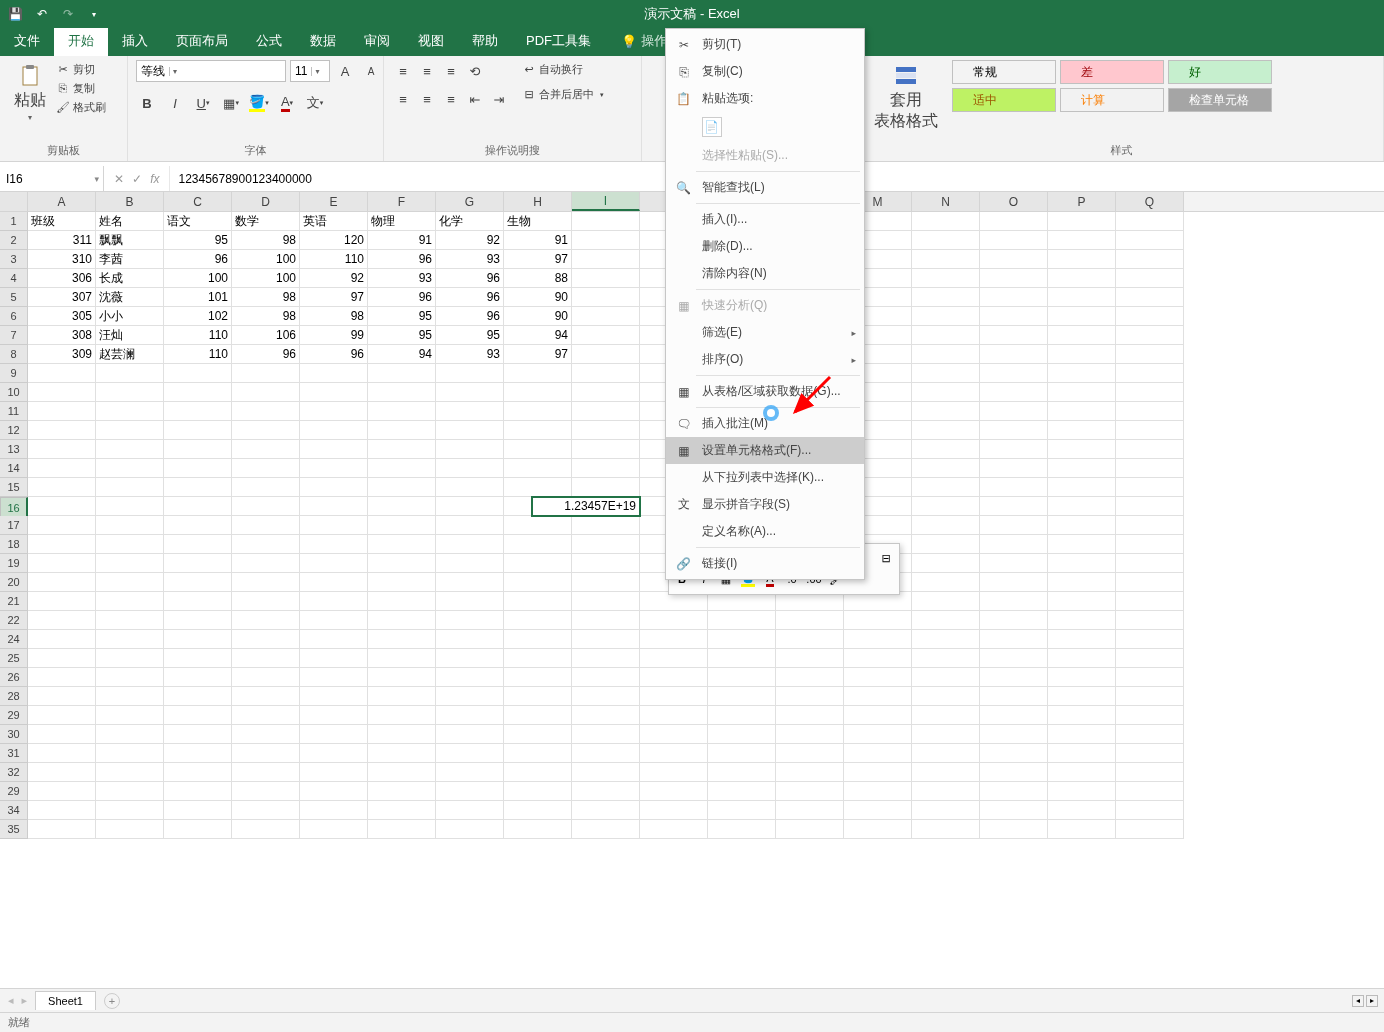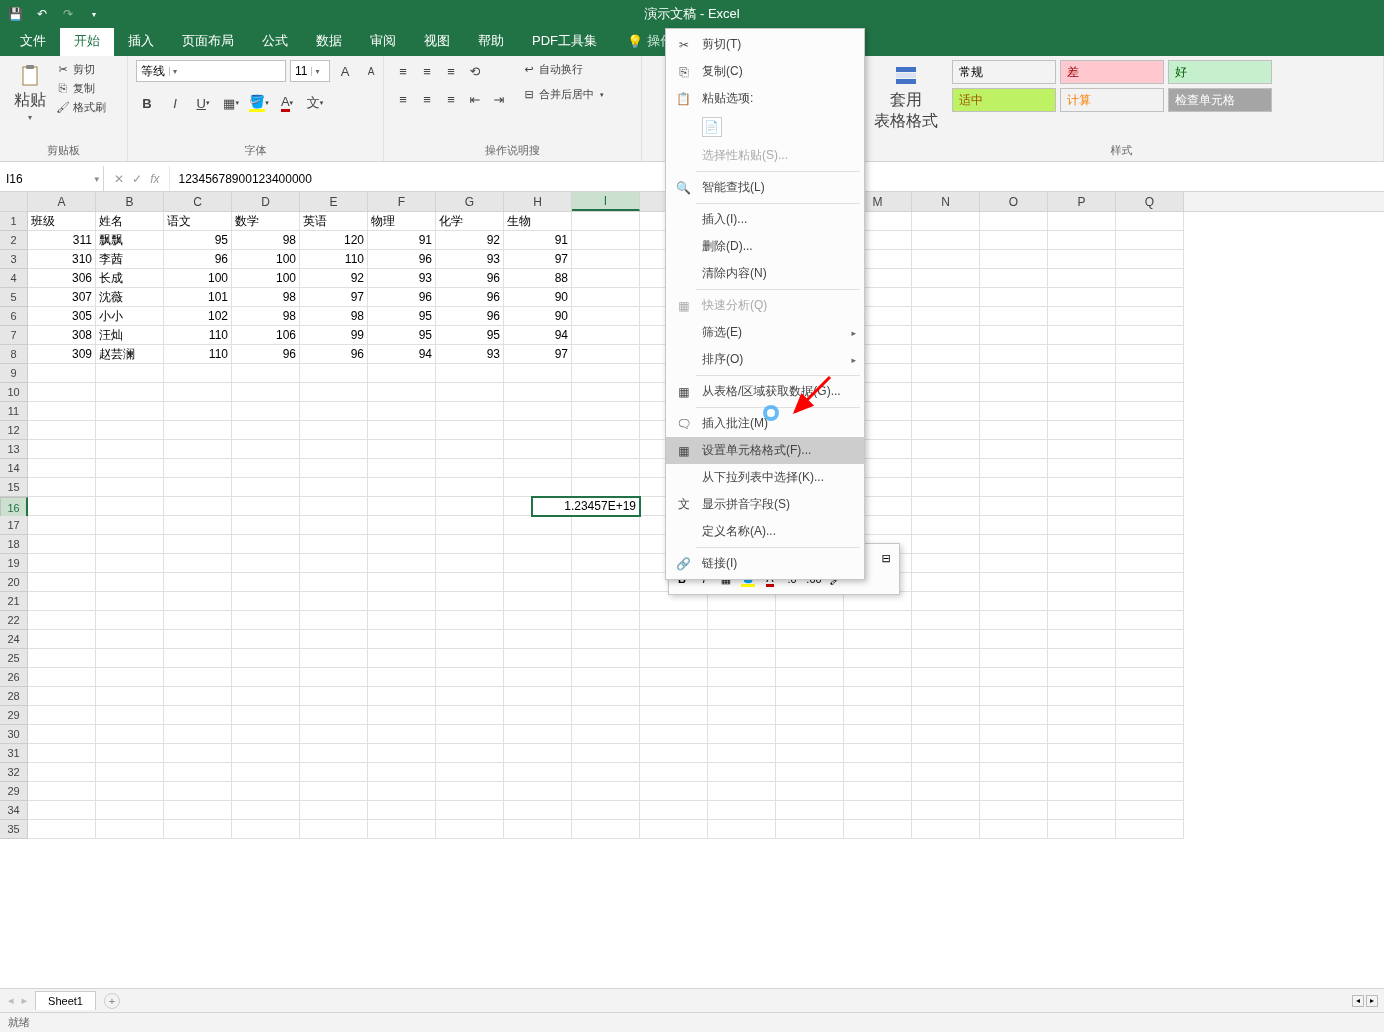--- a/index.html
+++ b/index.html
@@ -5,40 +5,40 @@
 * { margin: 0; padding: 0; box-sizing: border-box; font-family: "Microsoft YaHei", sans-serif; }
 body { background: #fff; font-size: 12px; overflow: hidden; width: 1384px; height: 1032px; position: relative; }
 
 
 .titlebar { background: #217346; height: 28px; display: flex; align-items: center; color: #fff; position: relative; }
 .titlebar-left { display: flex; gap: 10px; padding: 0 8px; }
 .titlebar-icon { width: 16px; height: 16px; display: flex; align-items: center; justify-content: center; color: #fff; font-size: 12px; }
 .titlebar-center { position: absolute; left: 50%; transform: translateX(-50%); font-size: 13px; }
 
 
-.tabs { background: #217346; height: 28px; display: flex; align-items: flex-end; color: #fff; padding-left: 6px; }
+.tabs { background: #217346; height: 28px; display: flex; align-items: flex-end; color: #fff; }
 .tab { padding: 6px 14px; font-size: 13px; cursor: pointer; }
 .tab.active { background: #fff; color: #217346; }
 .tell-me { display: flex; align-items: center; gap: 4px; margin-left: 6px; padding: 6px 10px; font-size: 13px; color: #d4e8de; }
 
 
 .ribbon { background: #f3f3f3; border-bottom: 1px solid #d4d4d4; height: 106px; display: flex; }
 .ribbon-group { border-right: 1px solid #e0e0e0; padding: 4px 8px 0; display: flex; flex-direction: column; justify-content: space-between; }
 .ribbon-group-content { display: flex; align-items: flex-start; gap: 4px; flex: 1; }
 .ribbon-group-label { text-align: center; font-size: 11px; color: #666; padding: 3px 0; position: relative; }
 .big-btn { display: flex; flex-direction: column; align-items: center; justify-content: center; padding: 4px 6px; gap: 2px; }
 .big-btn-icon { width: 24px; height: 24px; }
 .small-label { font-size: 16px; color: #444; }
 .mini-row { display: flex; align-items: center; gap: 3px; font-size: 11px; color: #444; padding: 2px 0; }
 .mini-icon { width: 14px; height: 14px; display: inline-flex; align-items: center; justify-content: center; }
 .sel { border: 1px solid #c0c0c0; background: #fff; height: 22px; font-size: 12px; padding: 0 4px; display: flex; align-items: center; }
 .sel-drop { border-left: 1px solid #c0c0c0; padding: 0 3px; margin-left: 4px; color: #666; font-size: 8px; }
 .row2 { display: flex; gap: 6px; align-items: center; margin-top: 6px; }
 .fmt-btn { width: 22px; height: 22px; display: flex; align-items: center; justify-content: center; font-size: 13px; color: #444; }
-.style-cell { border: 1px solid #c0c0c0; width: 104px; height: 24px; display: flex; align-items: center; padding: 0 6px; font-size: 12px; }
+.style-cell { border: 1px solid #c0c0c0; width: 104px; height: 24px; display: flex; align-items: center; padding: 0 20px; font-size: 12px; }
 
 
 .fbar { height: 26px; border-bottom: 1px solid #d4d4d4; display: flex; align-items: center; background: #fff; margin-top: 4px; }
 .name-box { width: 104px; border-right: 1px solid #d4d4d4; height: 100%; display: flex; align-items: center; padding: 0 6px; position: relative; }
 .name-drop { position: absolute; right: 4px; color: #888; font-size: 9px; }
 .fbar-btns { display: flex; gap: 8px; padding: 0 10px; color: #9a9a9a; align-items: center; height: 100%; border-right: 1px solid #e8e8e8; }
 .fx { font-style: italic; }
 .formula-input { flex: 1; padding: 0 8px; }
 
 

